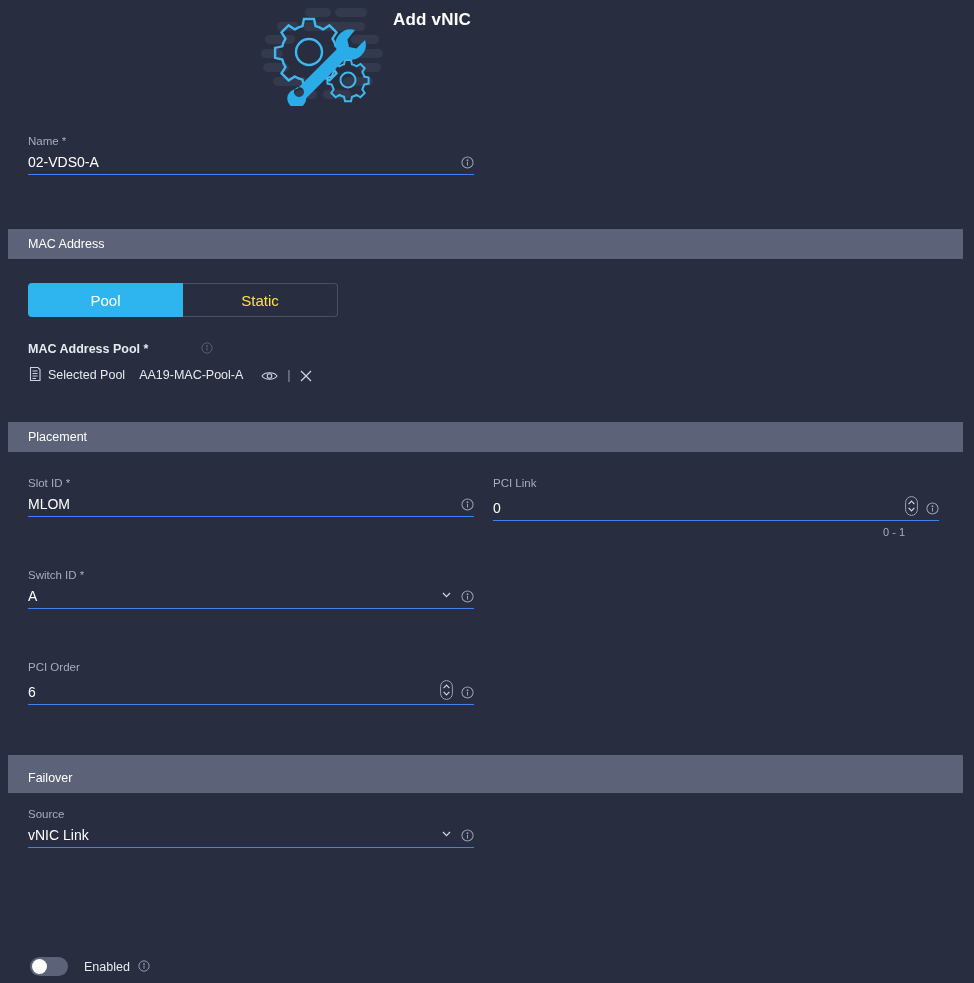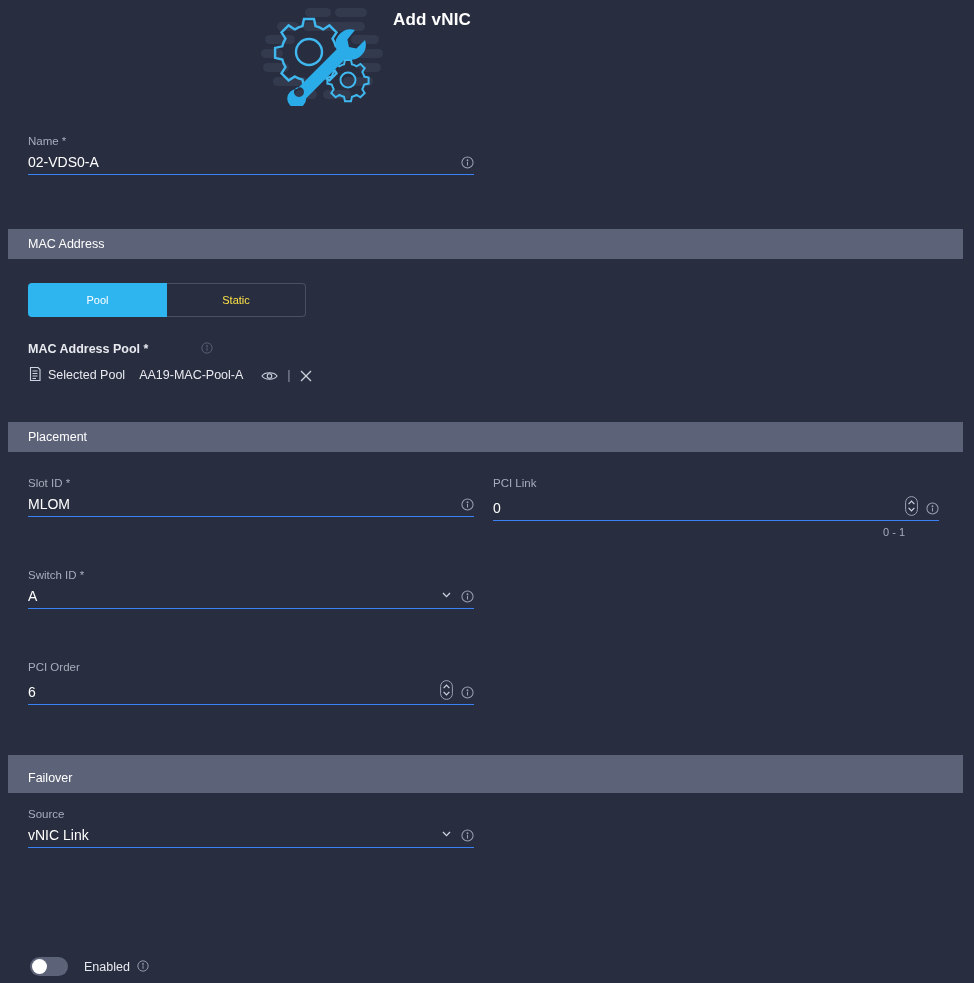--- a/index.html
+++ b/index.html
@@ -114,25 +114,25 @@
 
   
   .seg-group {
     position: absolute;
     left: 28px;
     top: 283px;
     display: flex;
     height: 34px;
   }
   .seg {
-    width: 139px;
+    width: 155px;
     display: flex;
     align-items: center;
     justify-content: center;
-    font-size: 11px;
+    font-size: 15px;
     box-sizing: border-box;
   }
   .seg.active {
     background: #2eb5f0;
     color: #ffffff;
     border-radius: 4px 0 0 4px;
   }
   .seg.inactive {
     color: #fde047;
     border: 1px solid #4a5064;
@@ -158,20 +158,21 @@
   .pipe { margin: 0 9px; color: #8d94a8; font-size: 13px; }
   .x-icon { width: 12px; height: 12px; }
 
   
   .failover-row {
     position: absolute;
     left: 30px;
     top: 957px;
     display: flex;
     align-items: center;
+    text-align: right;
   }
   .switch {
     width: 38px;
     height: 19px;
     border-radius: 10px;
     background: #5c6277;
     position: relative;
     flex: none;
   }
   .switch .knob {

